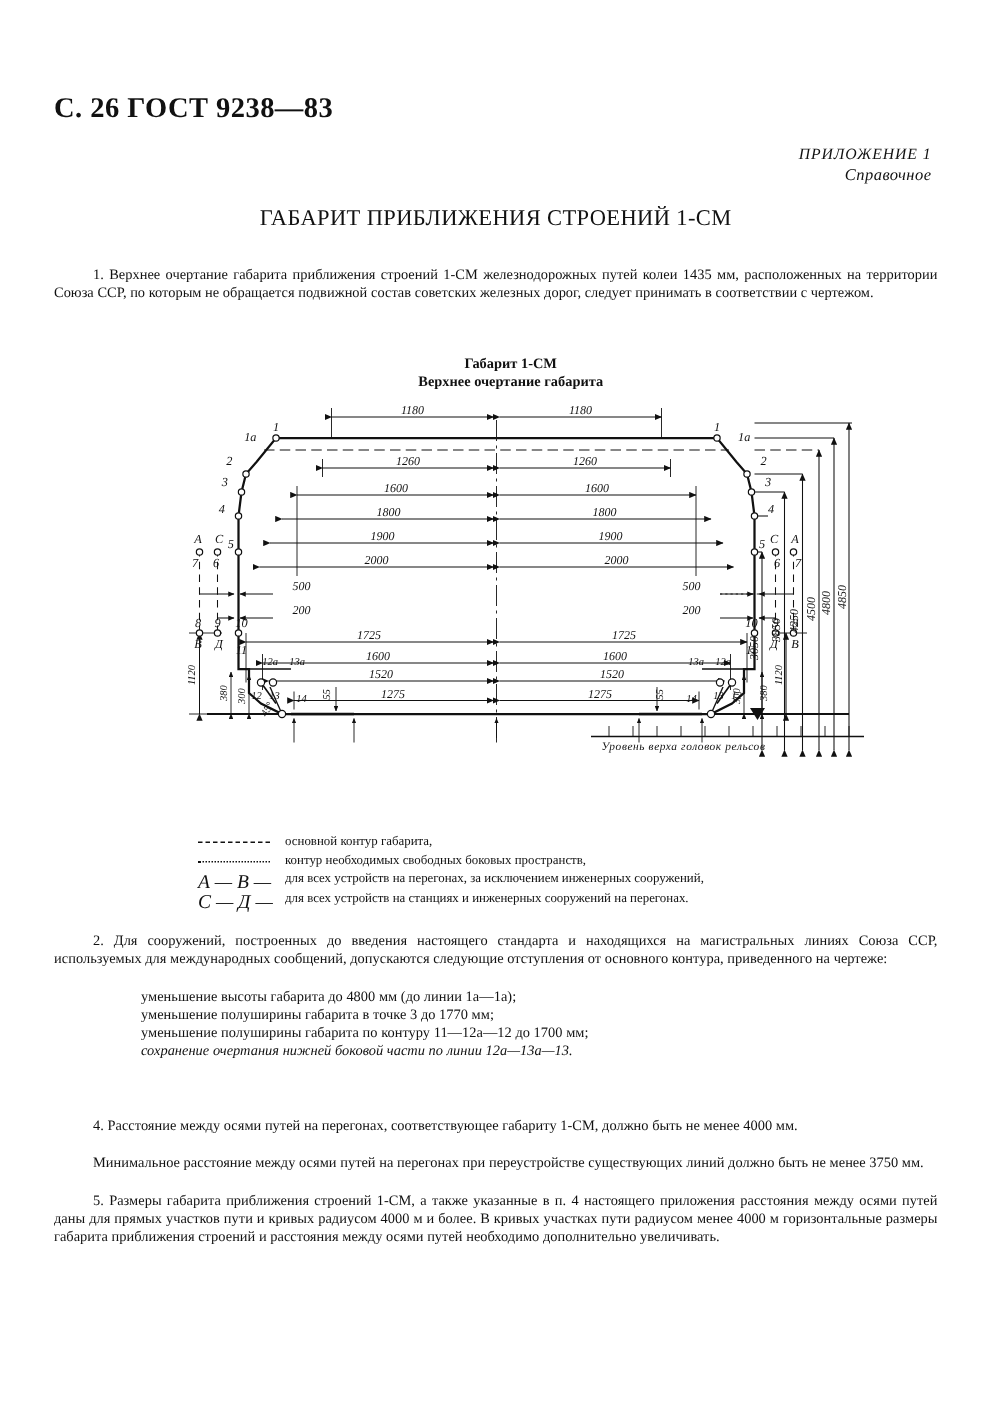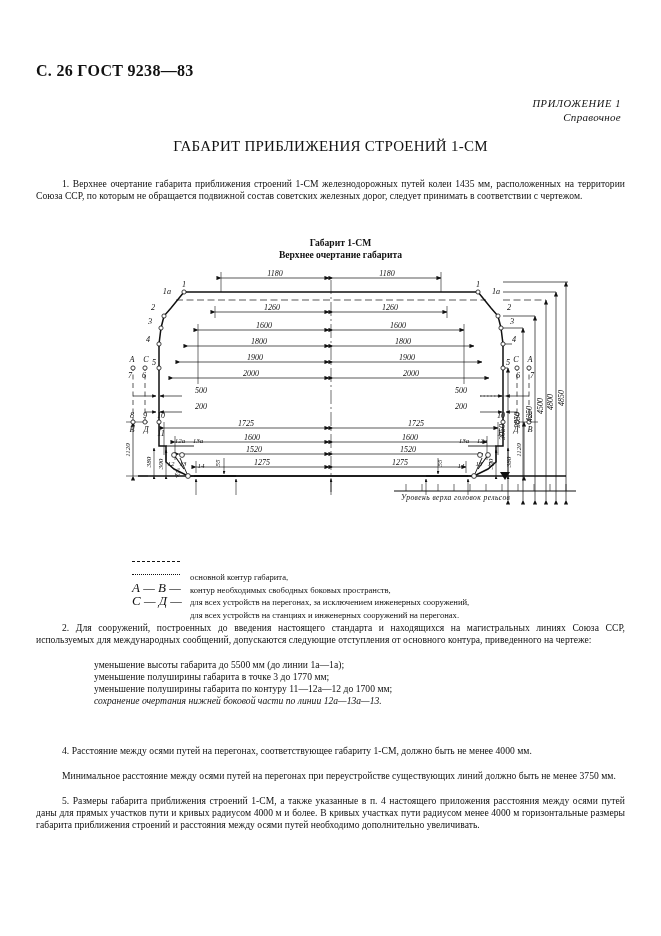--- a/index.html
+++ b/index.html
@@ -5,21 +5,21 @@
   html, body { margin:0; padding:0; background:#ffffff; }
   body {
     width:661px; height:936px; position:relative; overflow:hidden;
     font-family:"Liberation Serif", serif; color:#111;
   }
   .page { position:absolute; left:0; top:0; width:661px; height:936px; }
 
   
   .hdr-left {
     position:absolute; left:36px; top:62px;
-    font-weight:bold; font-size:16px; letter-spacing:.3px;
+    font-weight:bold; font-size:19px; letter-spacing:.3px;
   }
   .app-block { position:absolute; right:40px; top:98px; text-align:right; }
   .app-1 { font-style:italic; font-size:10.5px; letter-spacing:.6px; }
   .app-2 { font-style:italic; font-size:11px; letter-spacing:.3px; margin-top:2px; }
 
   .doc-title {
     position:absolute; left:0; right:0; top:138px; text-align:center;
     font-weight:normal; font-size:15px; letter-spacing:.25px;
   }
 
@@ -36,21 +36,21 @@
     font-weight:bold; font-size:9.6px;
   }
 
   
   .legend { position:absolute; left:132px; top:555px; font-size:8.6px; }
   .lg-row { display:flex; align-items:flex-start; height:12.6px; }
   .lg-key {
     width:58px; flex:none; font-style:italic; font-size:13px;
     position:relative; white-space:nowrap;
   }
-  .lg-txt { white-space:nowrap;margin-top:17px; }
+  .lg-txt { white-space:nowrap; }
   .dashline {
     position:absolute; left:0; top:6px; width:48px;
     border-top:1px dashed #111;
   }
   .dotline {
     position:absolute; left:0; top:6px; width:48px;
     border-top:1.6px dotted #111;
   }
 
   
@@ -369,21 +369,21 @@
       <span class="lg-key">А — В —</span>
       <span class="lg-txt">для всех устройств на перегонах, за исключением инженерных сооружений,</span>
     </div>
     <div class="lg-row">
       <span class="lg-key">С — Д —</span>
       <span class="lg-txt">для всех устройств на станциях и инженерных сооружений на перегонах.</span>
     </div>
   </div>
 
   <div class="para p-wrap" style="top:622px;">2.  Для сооружений, построенных до введения настоящего стандарта и находящихся на магистральных линиях Союза ССР, используемых для международных сообщений, допускаются следующие отступления от основного контура, приведенного на чертеже:</div>
-  <div class="para p-wrap hang" style="top:659px;">уменьшение высоты габарита до 5500 мм (до линии 1а—1а);</div>
+  <div class="para p-wrap hang" style="top:659px;">уменьшение высоты габарита до 4800 мм (до линии 1а—1а);</div>
   <div class="para p-wrap hang" style="top:671px;">уменьшение полуширины габарита в точке 3 до 1770 мм;</div>
   <div class="para p-wrap hang" style="top:683px;">уменьшение полуширины габарита по контуру 11—12а—12 до 1700 мм;</div>
   <div class="para p-wrap hang" style="top:695px;font-style:italic;">сохранение очертания нижней боковой части по линии 12а—13а—13.</div>
   <div class="para p-wrap" style="top:745px;">4.  Расстояние между осями путей на перегонах, соответствующее габариту 1-СМ, должно быть не менее 4000 мм.</div>
   <div class="para p-wrap" style="top:770px;">Минимальное расстояние между осями путей на перегонах при переустройстве существующих линий должно быть не менее 3750 мм.</div>
   <div class="para p-wrap" style="top:795px;">5.  Размеры габарита приближения строений 1-СМ, а также указанные в п. 4 настоящего приложения расстояния между осями путей даны для прямых участков пути и кривых радиусом 4000 м и более. В кривых участках пути радиусом менее 4000 м горизонтальные размеры габарита приближения строений и расстояния между осями путей необходимо дополнительно увеличивать.</div>
 
 </div>
 
 </body></html>

